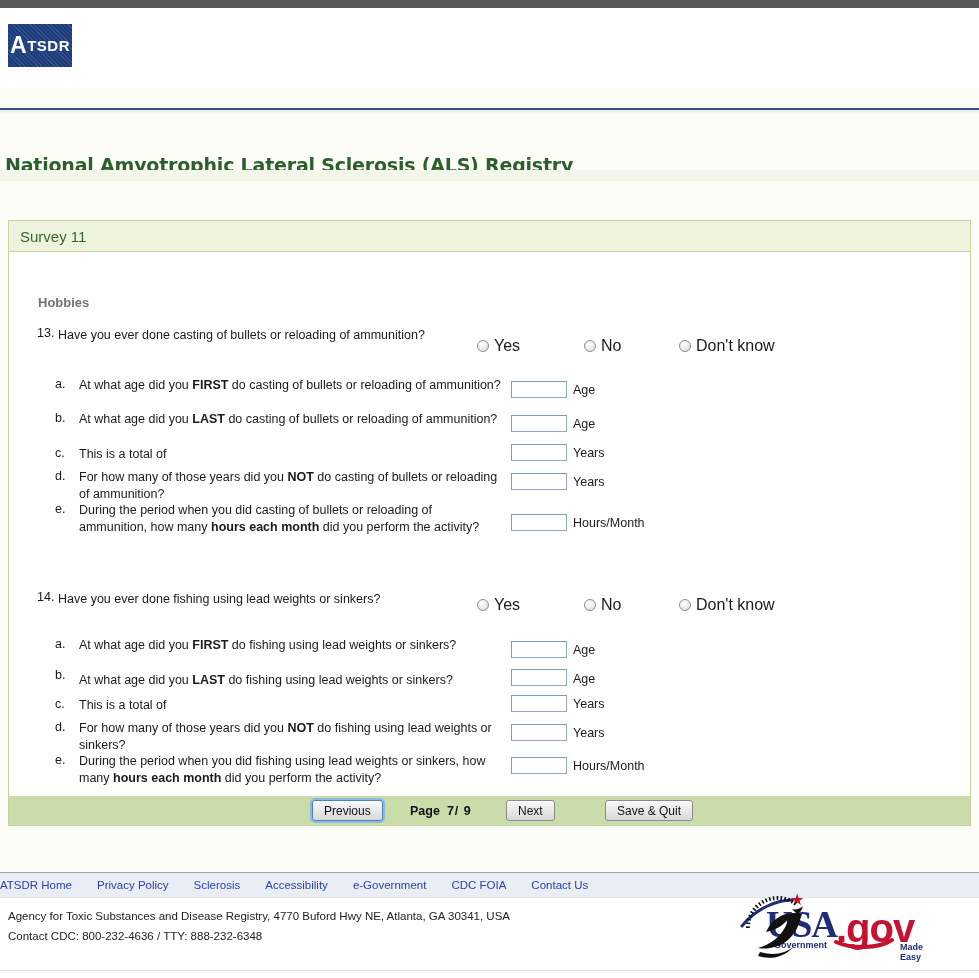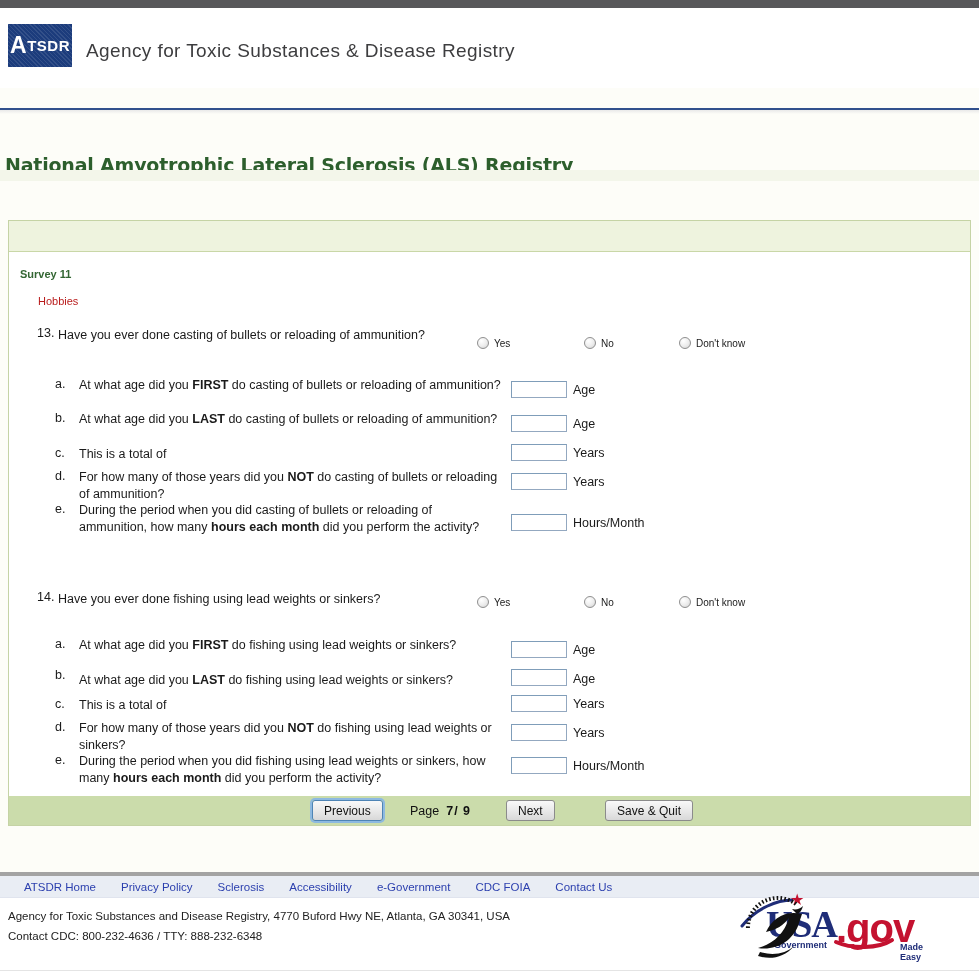--- a/index.html
+++ b/index.html
@@ -22,49 +22,49 @@
   .bluebar-under{position:absolute;left:0;top:110px;width:100%;height:4px;background:linear-gradient(#e9e9e9,#fdfdf8);}
   .band{position:absolute;left:0;top:170px;width:100%;height:11px;background:#f3f6ea;}
   .page-title{position:absolute;left:5px;top:154px;font-size:19px;font-weight:bold;
       color:var(--green-dark,#2d5f2d);font-family:"DejaVu Sans",sans-serif;letter-spacing:-0.2px;}
 
   
   .survey-box{position:absolute;left:8px;top:220px;width:961px;height:604px;background:#fff;
       border:1px solid var(--box-border,#c5d3a5);}
   .survey-header{position:absolute;left:0;top:0;right:0;height:30px;background:var(--survey-header-bg,#eef3de);
       border-bottom:1px solid #c9d7a7;}
-  .survey-title{position:absolute;left:11px;top:7px;font-size:11px;font-weight:bold;color:var(--green-survey,#336633);margin-top:40px;}
-  .section-heading{position:absolute;left:29px;top:74px;font-size:11px;font-weight:normal;color:#b91c1c;}
+  .survey-title{position:absolute;left:11px;top:7px;font-size:15px;font-weight:normal;color:var(--green-survey,#336633);}
+  .section-heading{position:absolute;left:29px;top:74px;font-size:13px;font-weight:bold;color:#737373;}
 
   .qrow,.subrow,.radiorow{position:absolute;left:0;width:100%;height:0;overflow:visible;}
   .qnum{position:absolute;left:28px;top:0;font-size:12.5px;}
   .qtext{position:absolute;left:49px;top:1px;width:385px;font-size:12.5px;line-height:16px;}
   .radio-opt{position:absolute;display:flex;align-items:center;gap:5px;cursor:default;}
   .rb{width:12px;height:12px;border-radius:50%;border:1px solid #8f8f8f;box-sizing:border-box;
       background:radial-gradient(circle at 35% 30%,#ffffff,#ececec 55%,#cfcfcf);}
-  .rlabel{font-size:10px;}
+  .rlabel{font-size:16px;}
   .letter{position:absolute;left:46px;top:0;font-size:12.5px;}
   .subtext{position:absolute;left:70px;top:0;width:422px;font-size:12.5px;line-height:16.5px;}
   .field{position:absolute;left:502px;width:50px;height:15px;border:1px solid #93a8c0;
       border-top-color:#7f9db9;border-left-color:#7f9db9;font-size:12px;padding:0 2px;background:#fff;}
   .unit{position:absolute;left:564px;font-size:12.5px;}
 
   .bottombar{position:absolute;left:0;bottom:0;width:100%;height:29px;background:var(--footer-bar,#cbdcab);}
   .btn{position:absolute;top:4px;height:21px;font-size:12px;font-family:inherit;color:#111;
       background:linear-gradient(#f9f9f9,#e6e6e6 60%,#d8d8d8);border:1px solid #8b8b8b;border-radius:3px;
       padding:0 11px;cursor:pointer;line-height:1;}
   .btn.focused{box-shadow:0 0 0 2px #8db9e0;border-color:#4e84b5;}
-  .pagetext{position:absolute;left:401px;top:8px;font-size:12.5px;color:#111;font-weight:400;}
+  .pagetext{position:absolute;left:401px;top:8px;font-size:12.5px;color:#111;font-weight:700;}
   .pagetext b{margin-left:7px;letter-spacing:1px;}
 
   
   .footer{position:absolute;left:0;top:872px;width:100%;height:106px;background:#fff;}
   .links-band{position:absolute;left:0;top:0;width:100%;height:26px;background:var(--links-band,#e9edf4);
-      border-top:4px solid #a3a3a3;border-bottom:1px solid #e0e4ee;display:flex;align-items:center;
-      gap:25px;padding-left:24px;box-sizing:border-box;}
+      border-top:1px solid #a3a3a3;border-bottom:1px solid #e0e4ee;display:flex;align-items:center;
+      gap:25px;padding-left:0;box-sizing:border-box;}
   .flink{font-size:11.5px;color:var(--link-blue,#2b3fae);text-decoration:none;cursor:pointer;}
   .addr{position:absolute;left:8px;font-size:11.5px;color:#222;}
   .addr1{top:38px;} .addr2{top:58px;text-align:center;}
   .bottomline{position:absolute;left:0;top:98px;width:100%;height:1px;background:#e4e4e4;}
 
   
   .usagov{position:absolute;left:740px;top:24px;width:172px;height:62px;}
   .usagov svg{position:absolute;left:0;top:0;}
   .usa-usa{position:absolute;left:26px;top:10px;font-family:"Liberation Serif",serif;font-weight:bold;
       font-size:37px;color:var(--usa-navy,#1f2d78);letter-spacing:-1px;line-height:1;}
@@ -81,21 +81,20 @@
 
 <div id="page">
 
   <div class="topbar"></div>
 
   <div class="masthead">
     <div class="atsdr-logo">
       <span class="big">A</span>
         <span class="rest">TSDR</span>
     </div>
-    <div class="agency-name">Agency for Toxic Substances &amp; Disease Registry</div>
   </div>
 
   <div class="bluebar"></div>
   <div class="bluebar-under"></div>
 
   <div class="page-title">National Amyotrophic Lateral Sclerosis (ALS) Registry</div>
   <div class="band"></div>
 
   <div class="survey-box">
     <div class="survey-header">

